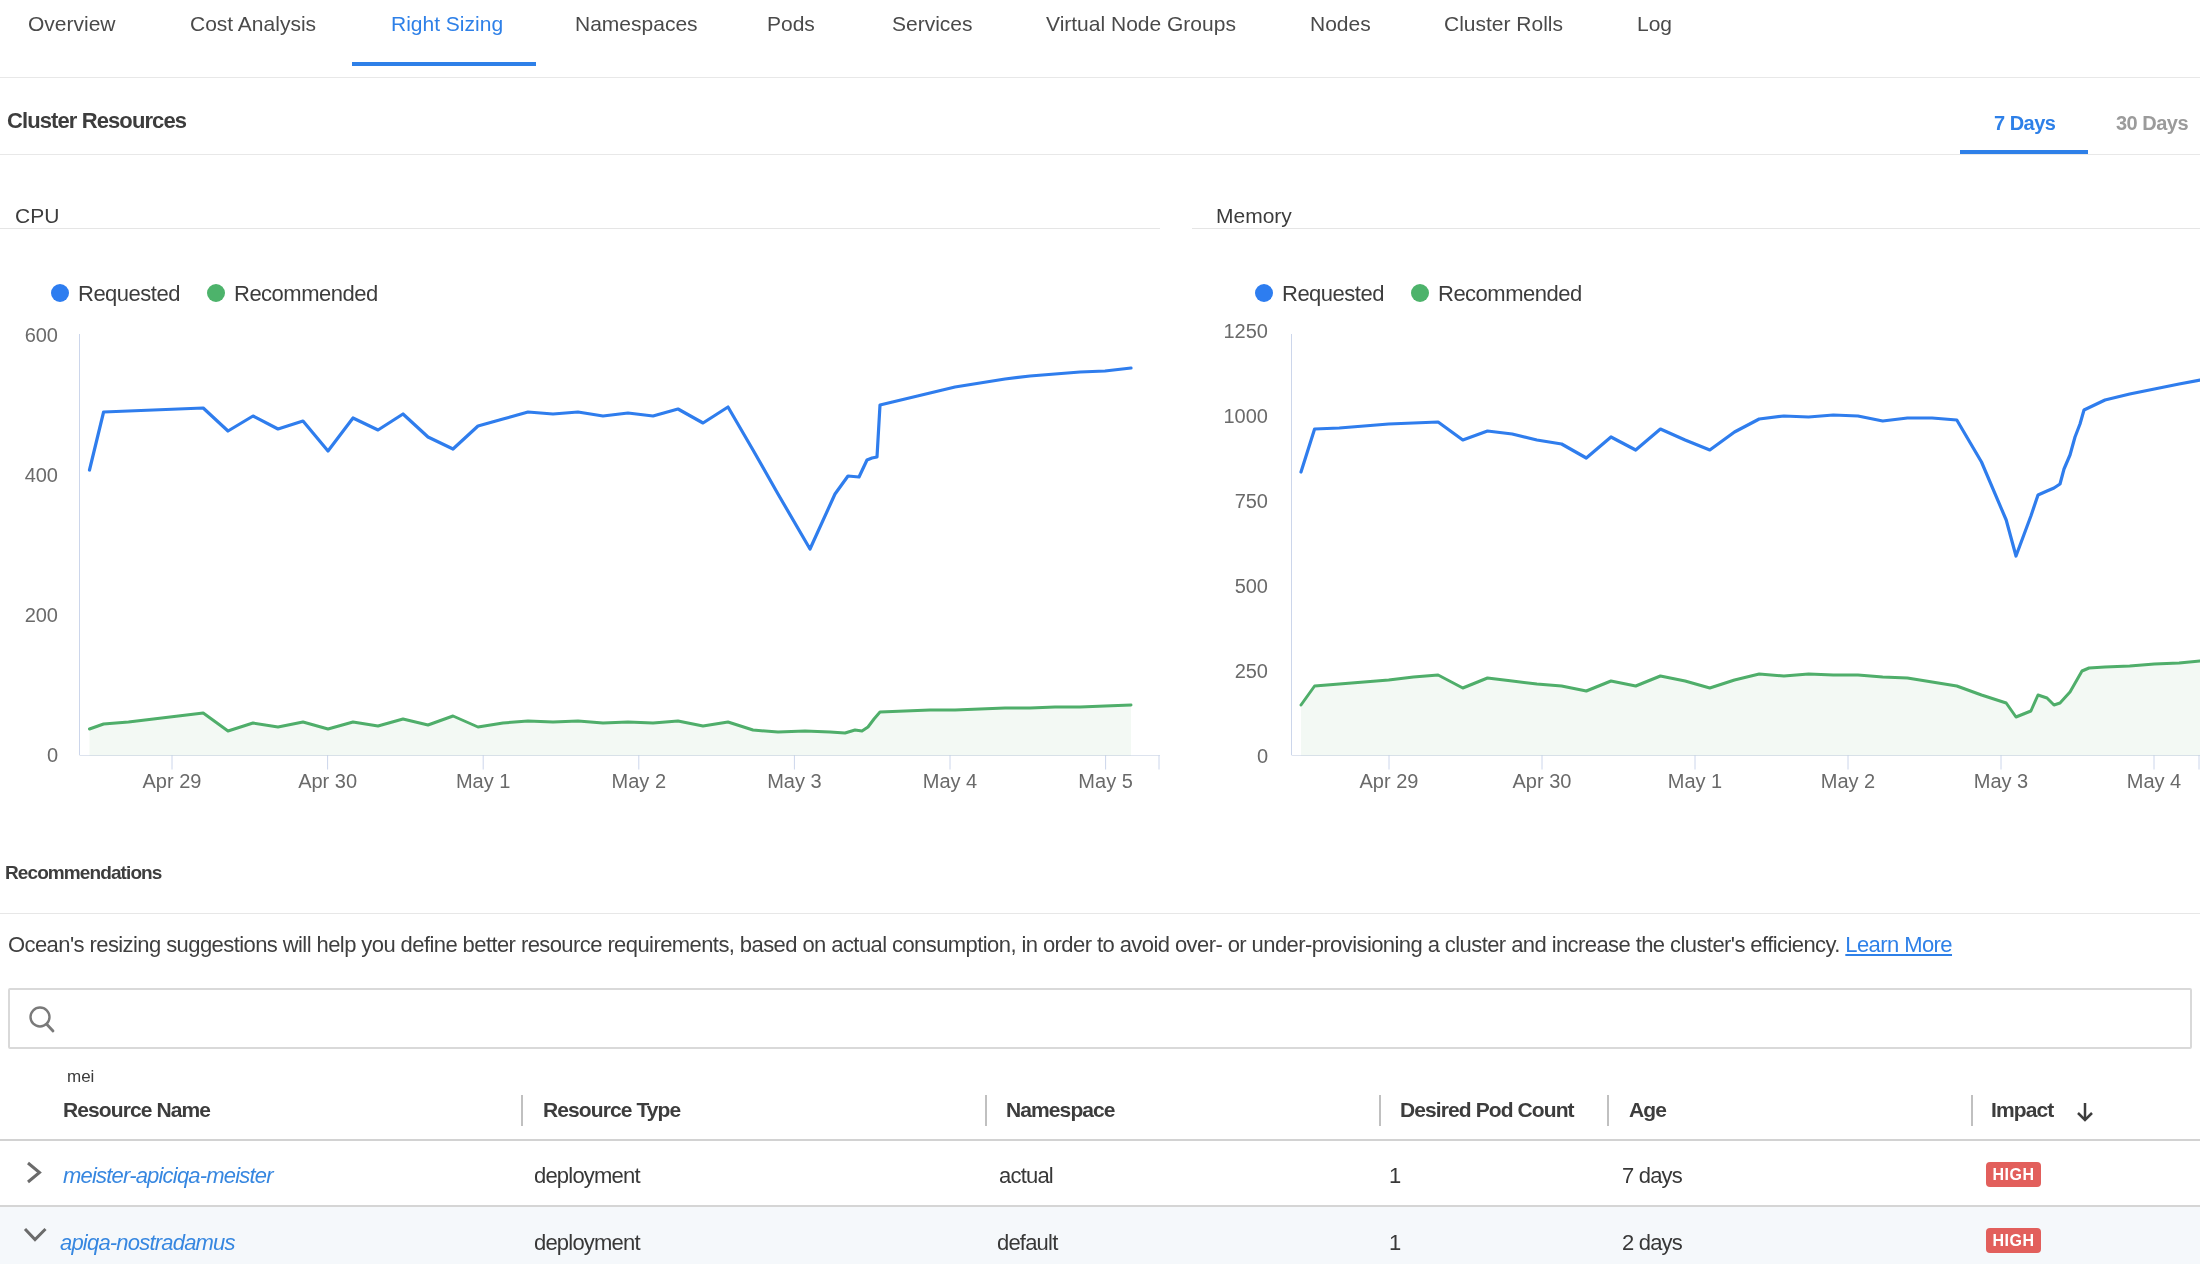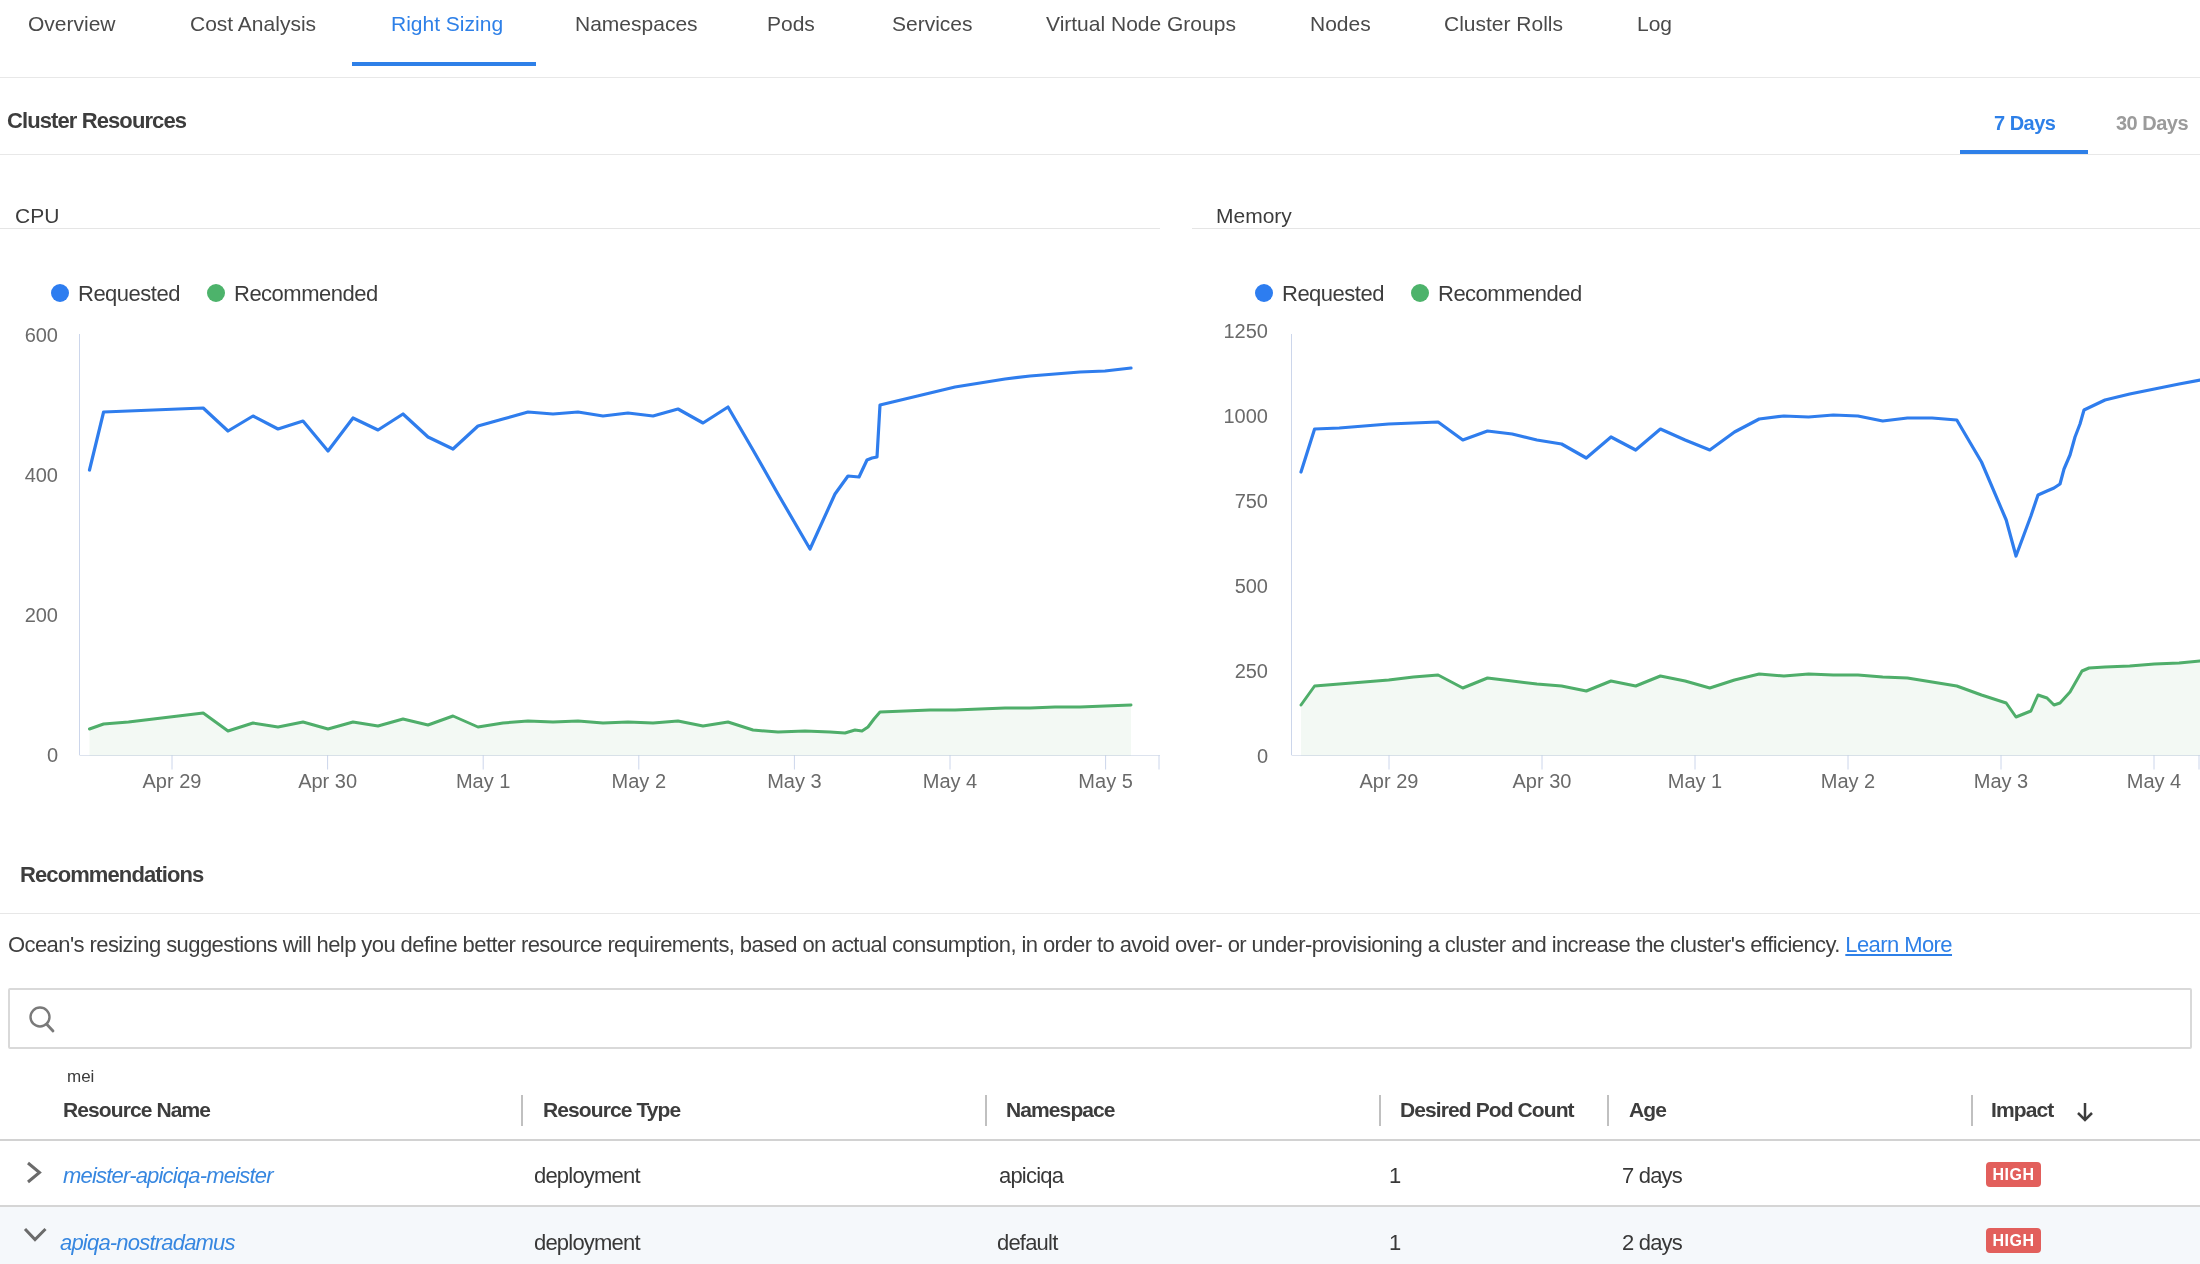--- a/index.html
+++ b/index.html
@@ -21,21 +21,21 @@
 
 .chead { position:absolute; top:204px; font-size:21px; color:#3c3c3c; }
 .chline { position:absolute; top:228px; height:1px; background:#e5e5e5; }
 
 .legend { position:absolute; top:281px; height:24px; font-size:22px; letter-spacing:-0.5px; color:#3d3d3d; }
 .dot { position:absolute; top:3px; width:18px; height:18px; border-radius:50%; }
 
 .axlab { font-family:"Liberation Sans", sans-serif; font-size:20px; fill:#6a6a6a; }
 .datelab { font-family:"Liberation Sans", sans-serif; font-size:20px; fill:#6a6a6a; }
 
-.rectitle { position:absolute; left:20px; top:862px; font-size:22px; font-weight:bold; letter-spacing:-0.9px; color:#3e3e3e; }
+.rectitle { position:absolute; left:5px; top:862px; font-size:19px; font-weight:bold; letter-spacing:-0.9px; color:#3e3e3e; }
 .recline { position:absolute; left:0; top:913px; width:2200px; height:1px; background:#e7e7e7; }
 .rectext { position:absolute; left:8px; top:932px; font-size:22px; letter-spacing:-0.58px; color:#3f3f3f; white-space:nowrap; }
 .rectext .lm { color:#2e80e8; text-decoration:underline; }
 
 .search { position:absolute; left:8px; top:988px; width:2184px; height:61px;
   border:2px solid #d9d9d9; border-radius:2px; background:#fff; }
 .searchtxt { position:absolute; left:67px; top:1067px; font-size:17px; color:#3b3b3b; }
 
 .th { position:absolute; top:1098px; font-size:21px; font-weight:bold; letter-spacing:-0.9px; color:#3d3d3d;text-align:center; }
 .colsep { position:absolute; top:1095px; width:2px; height:31px; background:#c0c0c0; }
@@ -171,21 +171,21 @@
 <div class="thead-line"></div>
 
 <div class="row2bg"></div>
 <div class="rowline"></div>
 
 <svg class="abs" style="left:24px; top:1160px" width="20" height="26" viewBox="0 0 20 26">
   <polyline points="4,3 15.5,12.5 4,22" fill="none" stroke="#6b6b6b" stroke-width="3" stroke-linejoin="miter" stroke-linecap="butt"></polyline>
 </svg>
 <span class="cell link" style="left:63px; top:1163px">meister-apiciqa-meister</span>
 <span class="cell" style="left:534px; top:1163px">deployment</span>
-<span class="cell" style="left:999px; top:1163px">apiciqa</span>
+<span class="cell" style="left:999px; top:1163px">actual</span>
 <span class="cell" style="left:1389px; top:1163px">1</span>
 <span class="cell" style="left:1622px; top:1163px">7 days</span>
 <div class="badge" style="left:1986px; top:1162px">HIGH</div>
 
 <svg class="abs" style="left:22px; top:1224px" width="26" height="20" viewBox="0 0 26 20">
   <polyline points="3,5 13,15.5 23.5,5" fill="none" stroke="#6b6b6b" stroke-width="3" stroke-linejoin="miter" stroke-linecap="butt"></polyline>
 </svg>
 <span class="cell link" style="left:60px; top:1230px">apiqa-nostradamus</span>
 <span class="cell" style="left:534px; top:1230px">deployment</span>
 <span class="cell" style="left:997px; top:1230px">default</span>

